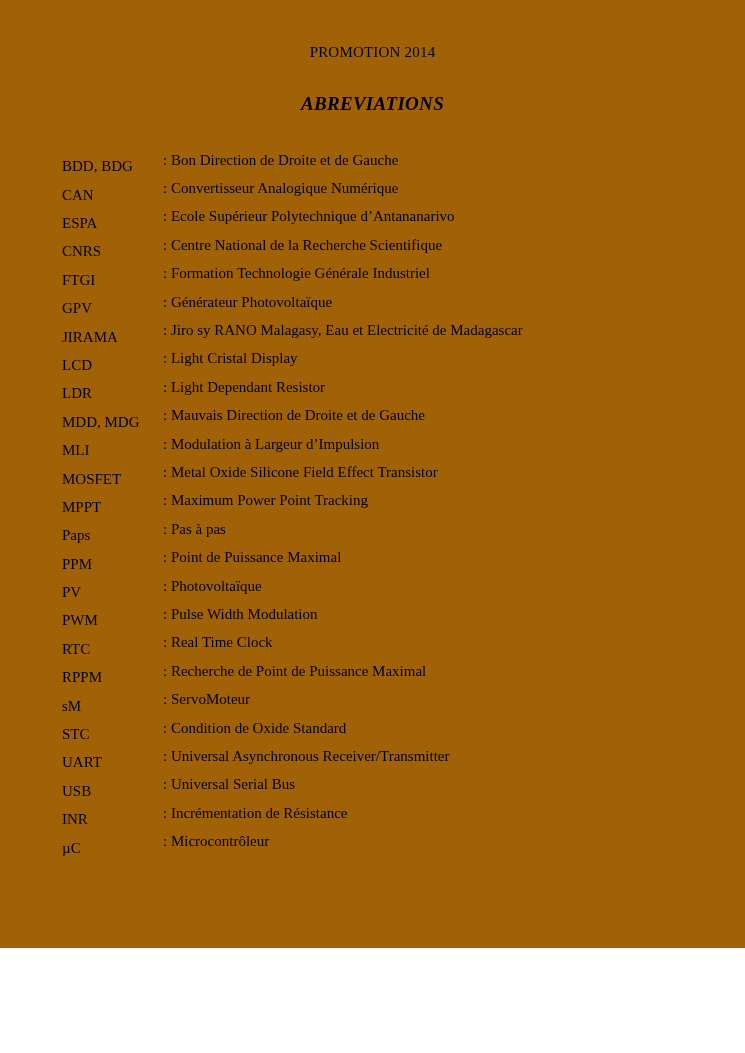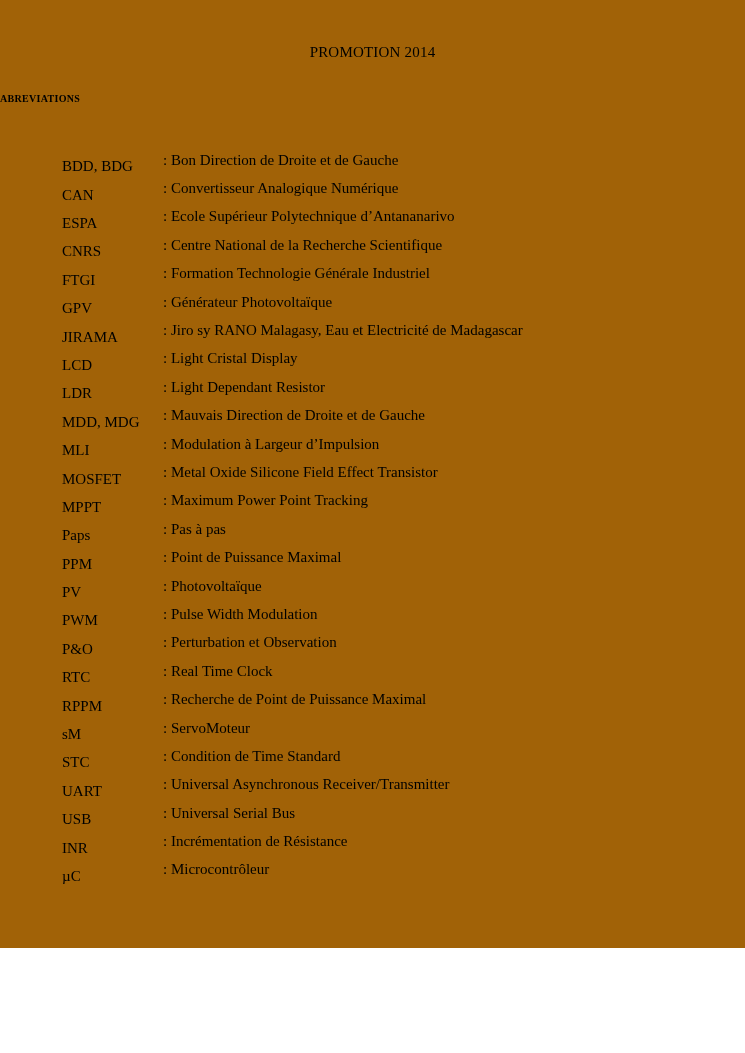--- a/index.html
+++ b/index.html
@@ -20,24 +20,25 @@
     width: 100%;
     text-align: center;
     font-size: 15px;
     letter-spacing: 0.2px;
   }
   .page-title {
     position: absolute;
     top: 93px;
     left: 0;
     width: 100%;
-    text-align: left;
-    font-size: 10px;
+    text-align: center;
+    font-size: 19px;
     font-weight: bold;
     letter-spacing: 0.3px;
+    font-style: italic;
   }
   .abbrev-list {
     position: absolute;
     top: 146px;
     left: 62px;
     right: 30px;
   }
   .abbrev-row {
     display: flex;
     align-items: center;
@@ -174,43 +175,39 @@
     <div class="abbrev-row">
       <span class="abbrev-term">PV</span>
       <span class="abbrev-def">: Photovoltaïque</span>
     </div>
 
     <div class="abbrev-row">
       <span class="abbrev-term">PWM</span>
       <span class="abbrev-def">: Pulse Width Modulation</span>
     </div>
 
-    <div class="abbrev-row">
-      <span class="abbrev-term">P&amp;O</span>
-      <span class="abbrev-def">: Perturbation et Observation</span>
-    </div>
 
     <div class="abbrev-row">
       <span class="abbrev-term">RTC</span>
       <span class="abbrev-def">: Real Time Clock</span>
     </div>
 
     <div class="abbrev-row">
       <span class="abbrev-term">RPPM</span>
       <span class="abbrev-def">: Recherche de Point de Puissance Maximal</span>
     </div>
 
     <div class="abbrev-row">
       <span class="abbrev-term">sM</span>
       <span class="abbrev-def">: ServoMoteur</span>
     </div>
 
     <div class="abbrev-row">
       <span class="abbrev-term">STC</span>
-      <span class="abbrev-def">: Condition de Time Standard</span>
+      <span class="abbrev-def">: Condition de Oxide Standard</span>
     </div>
 
     <div class="abbrev-row">
       <span class="abbrev-term">UART</span>
       <span class="abbrev-def">: Universal Asynchronous Receiver/Transmitter</span>
     </div>
 
     <div class="abbrev-row">
       <span class="abbrev-term">USB</span>
       <span class="abbrev-def">: Universal Serial Bus</span>

